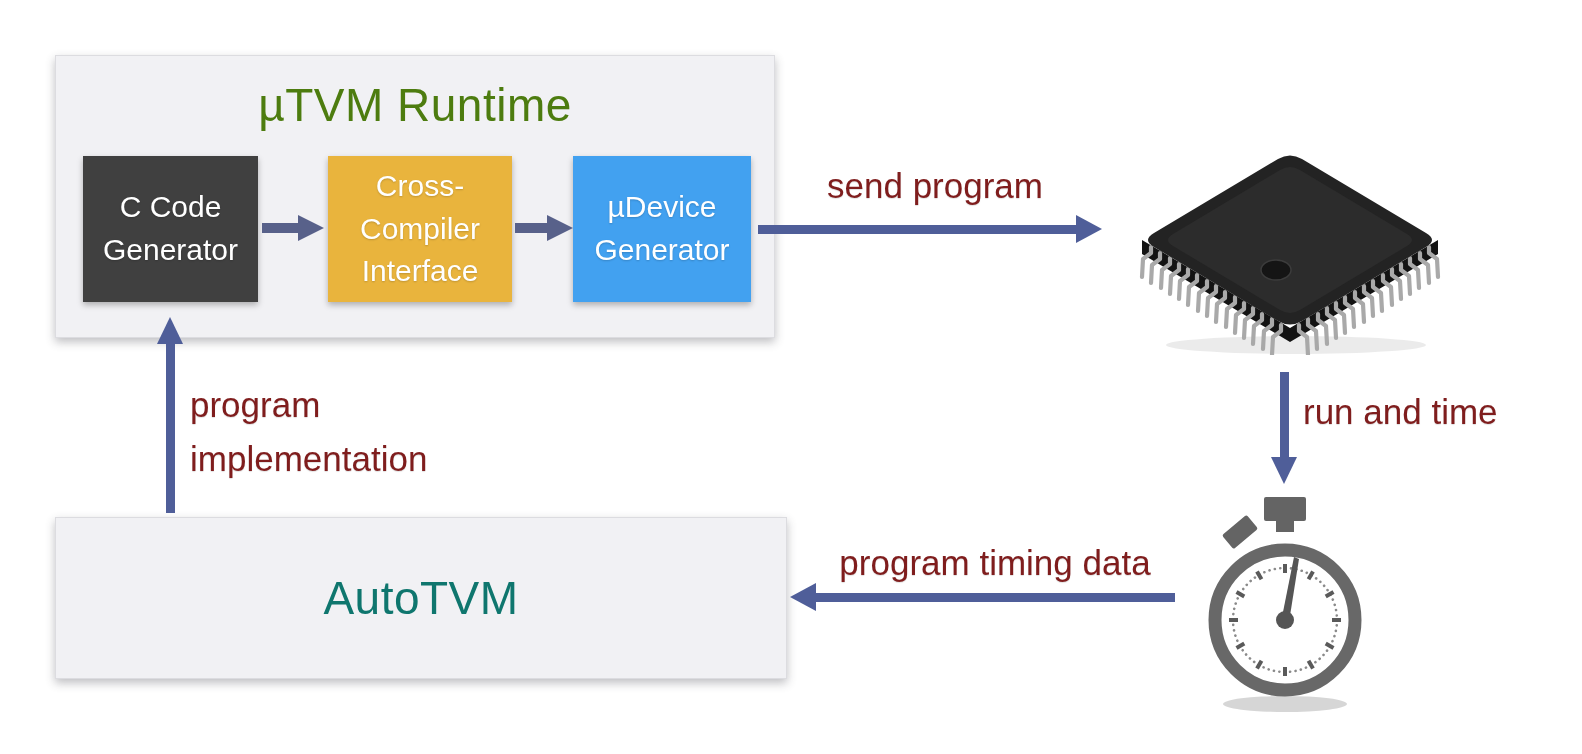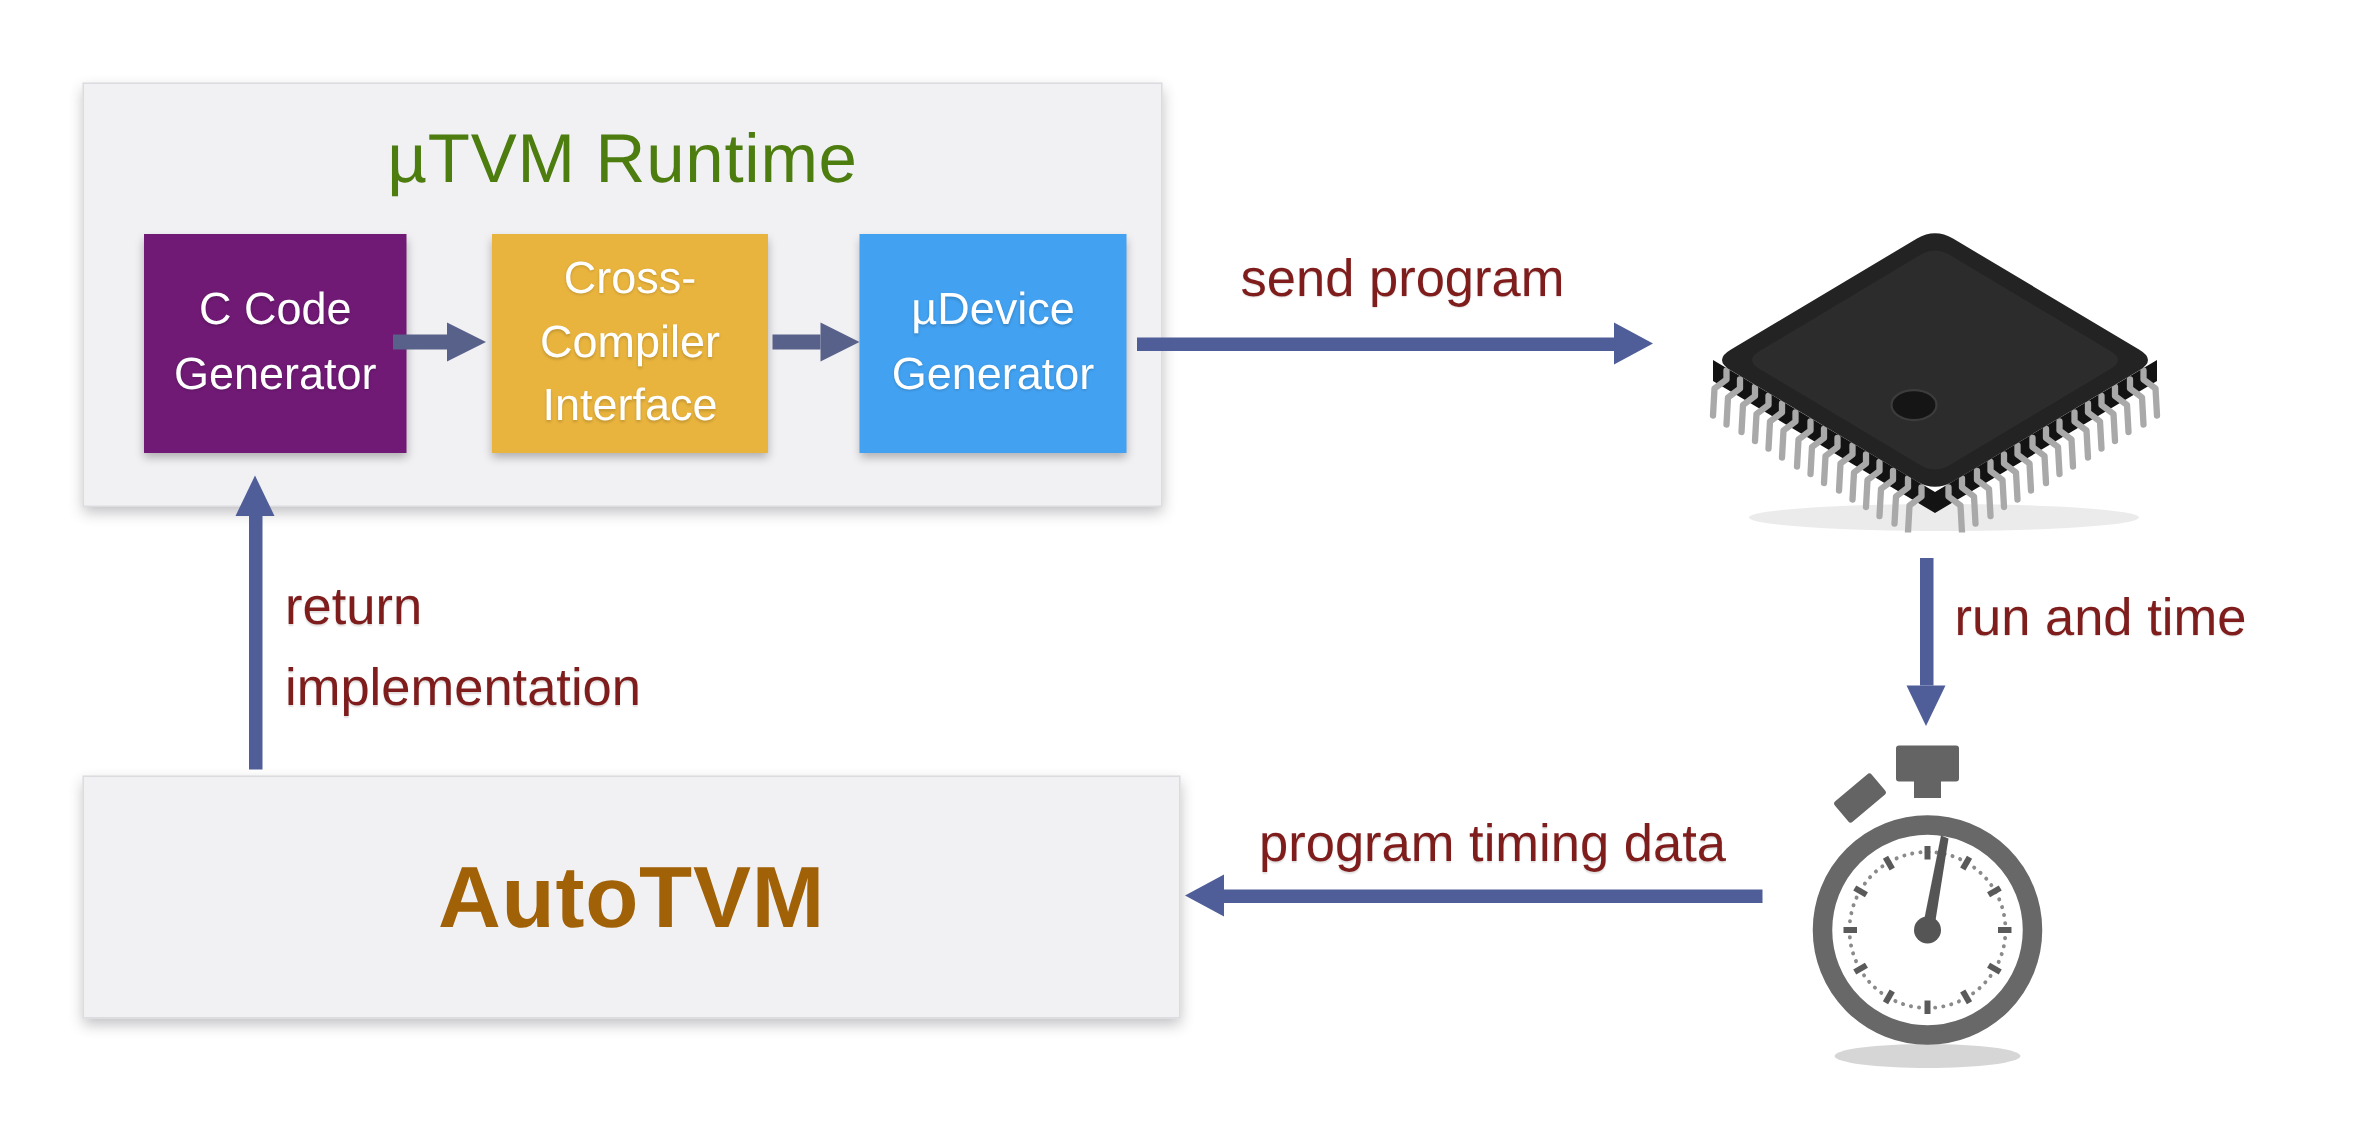--- a/index.html
+++ b/index.html
@@ -6,28 +6,28 @@
   .canvas{position:relative;width:1582px;height:754px;background:#ffffff;overflow:hidden;}
 
   
   .panel{position:absolute;background:#f1f1f4;border:1px solid #dcdce0;
          box-shadow:0 4px 9px rgba(55,55,65,.32);}
   .runtime-panel{left:55px;top:55px;width:718px;height:281px;}
   .autotvm-panel{left:55px;top:517px;width:730px;height:160px;
                  display:flex;align-items:center;justify-content:center;}
   .runtime-title{position:absolute;top:22px;left:0;width:100%;text-align:center;
                  font-size:46px;color:#4d7c0f;letter-spacing:.5px;}
-  .autotvm-label{font-size:58px;color:#a16207;letter-spacing:.5px;font-weight:bold;}
+  .autotvm-label{font-size:46px;color:#0f766e;letter-spacing:.5px;}
 
   
   .block{position:absolute;display:flex;align-items:center;justify-content:center;
          color:#fff;font-size:30px;line-height:1.43;text-align:center;
          white-space:pre-line;box-shadow:0 3px 6px rgba(0,0,0,.28);
          text-shadow:0 1px 2px rgba(0,0,0,.18);}
-  .block-green{left:27px;top:100px;width:175px;height:146px;background:#701a75;margin-left:13px;}
+  .block-green{left:27px;top:100px;width:175px;height:146px;background:#404040;}
   .block-yellow{left:272px;top:100px;width:184px;height:146px;background:#e9b43d;}
   .block-blue{left:517px;top:100px;width:178px;height:146px;background:#42a1f0;}
 
   
   .arrow-h{position:absolute;display:flex;align-items:center;z-index:2;}
   .arrow-v{position:absolute;display:flex;flex-direction:column;align-items:center;z-index:2;}
   .bar-h{flex:1;height:9px;background:#4f5e99;}
   .bar-v{width:9px;flex:1;background:#4f5e99;}
   .head-right{width:0;height:0;border-top:14px solid transparent;
               border-bottom:14px solid transparent;border-left:26px solid #4f5e99;}
@@ -194,16 +194,16 @@
   </div>
 
   <section class="panel autotvm-panel">
     <div class="autotvm-label">AutoTVM</div>
   </section>
 
   <div class="arrow-v arrow-improve">
     <span class="head-up"></span>
     <span class="bar-v"></span>
   </div>
-  <div class="flow-label label-improve">return
+  <div class="flow-label label-improve">program
 implementation</div>
 
 </div>
 
 </body></html>

